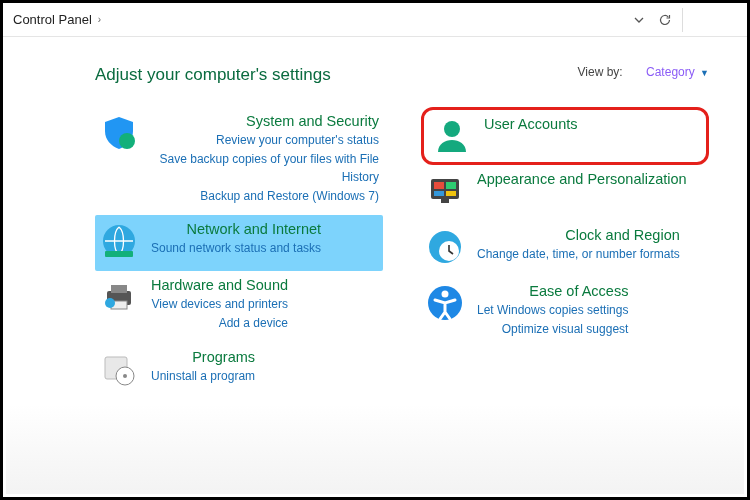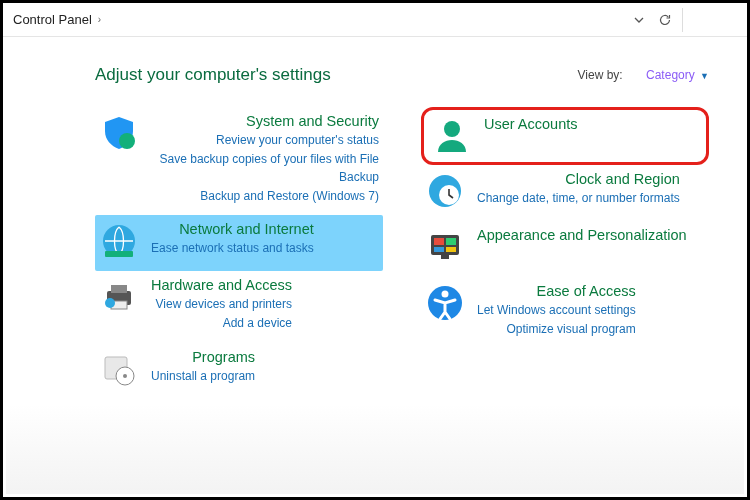--- a/index.html
+++ b/index.html
@@ -6,21 +6,21 @@
   html, body { width: 750px; height: 500px; font-family: "Segoe UI", Tahoma, sans-serif; }
   body { border: 3px solid #000; background: #fff; position: relative; overflow: hidden; }
 
   .addr-bar { display: flex; align-items: center; height: 34px; padding: 0 10px; border-bottom: 1px solid #e5e5e5; }
   .breadcrumb { font-size: 13px; color: #222; flex: 1; display: flex; align-items: center; gap: 4px; }
   .chevron { color: #666; font-size: 10px; margin-left: 2px; }
   .nav-btn { width: 26px; height: 26px; display: flex; align-items: center; justify-content: center; color: #555; cursor: pointer; }
   .searchbox { width: 55px; height: 24px; border-left: 1px solid #ddd; margin-left: 4px; }
 
   .content { padding: 28px 38px 0 92px; }
-  .header-row { display: flex; justify-content: space-between; align-items: center; margin-bottom: 22px; }
+  .header-row { display: flex; justify-content: space-between; align-items: flex-start; margin-bottom: 22px; }
   .page-title { color: #0a6b3f; font-size: 17px; font-weight: 400; }
   .viewby { font-size: 12px; color: #333; }
   .viewby .lbl { color: #444; margin-right: 20px; }
   .viewby .val { color: #8b5cf6; cursor: pointer; }
   .viewby .caret { font-size: 9px; color: #1b6fb5; margin-left: 2px; }
 
   .columns { display: flex; gap: 38px; }
   .col { flex: 1; }
 
   .cat { display: flex; gap: 12px; padding: 6px 4px 10px 4px; border-radius: 2px; text-align: right; }
@@ -70,43 +70,43 @@
     <div class="col" id="col-left">
         <div class="cat">
           <div class="icon-wrap">
             <svg width="40" height="40" viewBox="0 0 40 40">
               <use href="#ic-shield"></use>
             </svg>
           </div>
           <div class="cat-text">
             <div class="title">System and Security</div>
             <span class="link">Review your computer's status</span>
-            <span class="link">Save backup copies of your files with File Backup</span>
+            <span class="link">Save backup copies of your files with File History</span>
             <span class="link">Backup and Restore (Windows 7)</span>
           </div>
         </div>
         <div class="cat selected">
           <div class="icon-wrap">
             <svg width="40" height="40" viewBox="0 0 40 40">
               <use href="#ic-globe"></use>
             </svg>
           </div>
           <div class="cat-text">
             <div class="title">Network and Internet</div>
-            <span class="link">Ease network status and tasks</span>
+            <span class="link">Sound network status and tasks</span>
           </div>
         </div>
         <div class="cat">
           <div class="icon-wrap">
             <svg width="40" height="40" viewBox="0 0 40 40">
               <use href="#ic-printer"></use>
             </svg>
           </div>
           <div class="cat-text">
-            <div class="title">Hardware and Access</div>
+            <div class="title">Hardware and Sound</div>
             <span class="link">View devices and printers</span>
             <span class="link">Add a device</span>
           </div>
         </div>
         <div class="cat">
           <div class="icon-wrap">
             <svg width="40" height="40" viewBox="0 0 40 40">
               <use href="#ic-programs"></use>
             </svg>
           </div>
@@ -123,48 +123,48 @@
               <use href="#ic-user"></use>
             </svg>
           </div>
           <div class="cat-text">
             <div class="title">User Accounts</div>
           </div>
         </div>
         <div class="cat">
           <div class="icon-wrap">
             <svg width="40" height="40" viewBox="0 0 40 40">
+              <use href="#ic-personalize"></use>
+            </svg>
+          </div>
+          <div class="cat-text">
+            <div class="title">Appearance and Personalization</div>
+          </div>
+        </div>
+        <div class="cat">
+          <div class="icon-wrap">
+            <svg width="40" height="40" viewBox="0 0 40 40">
               <use href="#ic-clock"></use>
             </svg>
           </div>
           <div class="cat-text">
             <div class="title">Clock and Region</div>
             <span class="link">Change date, time, or number formats</span>
           </div>
         </div>
         <div class="cat">
           <div class="icon-wrap">
             <svg width="40" height="40" viewBox="0 0 40 40">
-              <use href="#ic-personalize"></use>
-            </svg>
-          </div>
-          <div class="cat-text">
-            <div class="title">Appearance and Personalization</div>
-          </div>
-        </div>
-        <div class="cat">
-          <div class="icon-wrap">
-            <svg width="40" height="40" viewBox="0 0 40 40">
               <use href="#ic-ease"></use>
             </svg>
           </div>
           <div class="cat-text">
             <div class="title">Ease of Access</div>
-            <span class="link">Let Windows account settings</span>
-            <span class="link">Optimize visual program</span>
+            <span class="link">Let Windows copies settings</span>
+            <span class="link">Optimize visual suggest</span>
           </div>
         </div>
       </div>
   </div>
 </div>
 
 <div class="fade"></div>
 
 <svg width="0" height="0" style="position:absolute">
   <defs>

